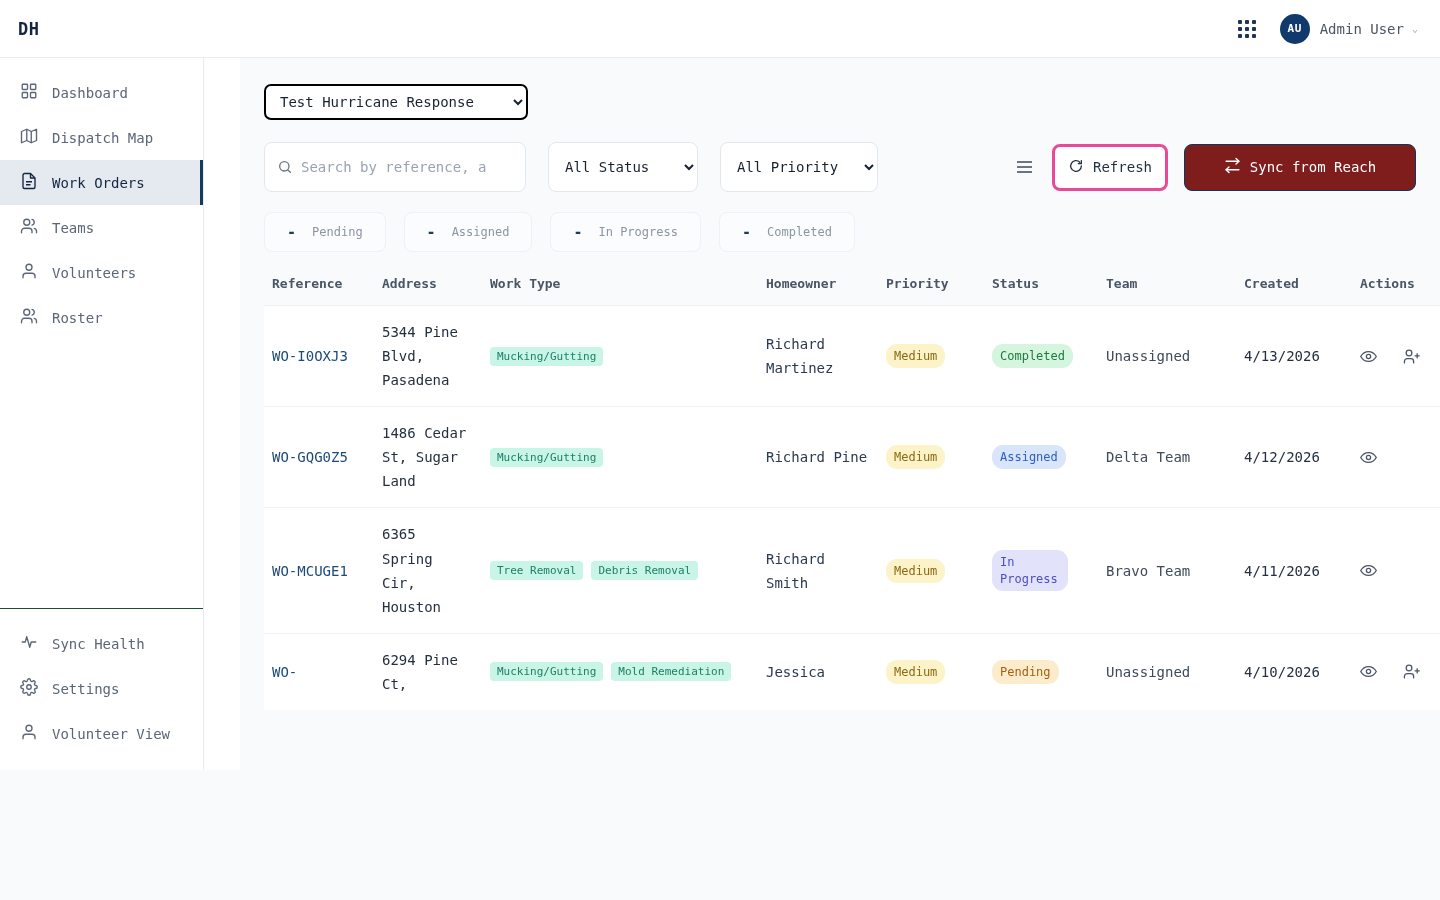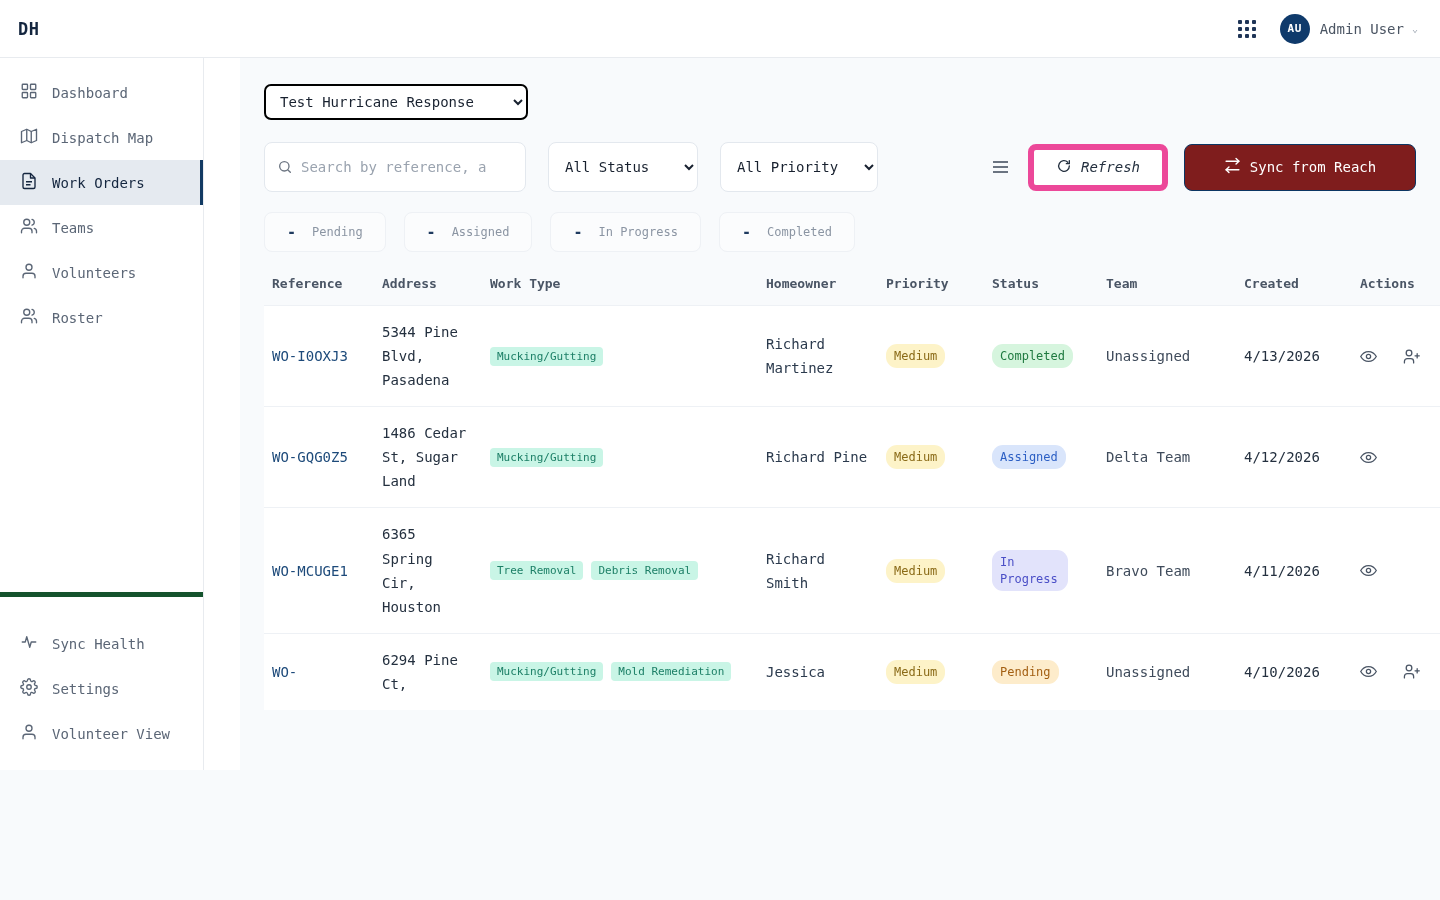--- a/index.html
+++ b/index.html
@@ -97,22 +97,22 @@
     width: 204px;
     height: 712px;
     background: #ffffff;
     border-right: 1px solid #e8ebef;
     display: flex;
     flex-direction: column;
   }
   .nav-top { padding-top: 12px; }
   .nav-bottom {
     margin-top: auto;
-    border-top: 5px solid #14532d;
-    padding-top: 24px;
+    border-top: 1px solid #14532d;
+    padding-top: 12px;
     padding-bottom: 14px;
   }
   .nav-item {
     position: relative;
     display: flex;
     align-items: center;
     gap: 14px;
     height: 45px;
     padding-left: 20px;
     color: #5b6676;
@@ -226,25 +226,24 @@
     align-items: center;
     justify-content: center;
     gap: 9px;
     height: 47px;
     border-radius: 8px;
     font-family: inherit;
     font-size: 14px;
     cursor: pointer;
   }
   .btn-refresh {
-    width: 140px;
+    width: 116px;
     background: #ffffff;
-    border: 6px solid #ec4899;
+    border: 3px solid #ec4899;
     color: #24303f;
-    font-style: italic;
   }
   .btn-sync {
     width: 232px;
     background: #7f1d1d;
     border: 1px solid #0c3663;
     color: #ffffff;
   }
 
   
   .stats {

